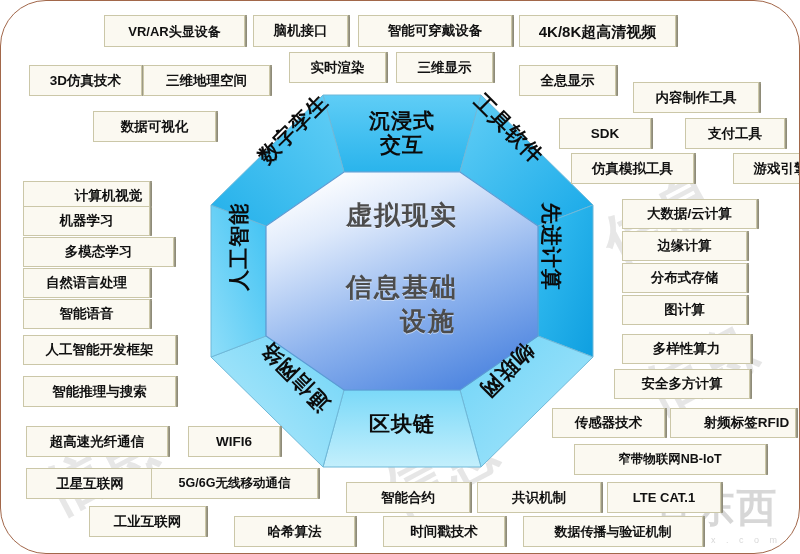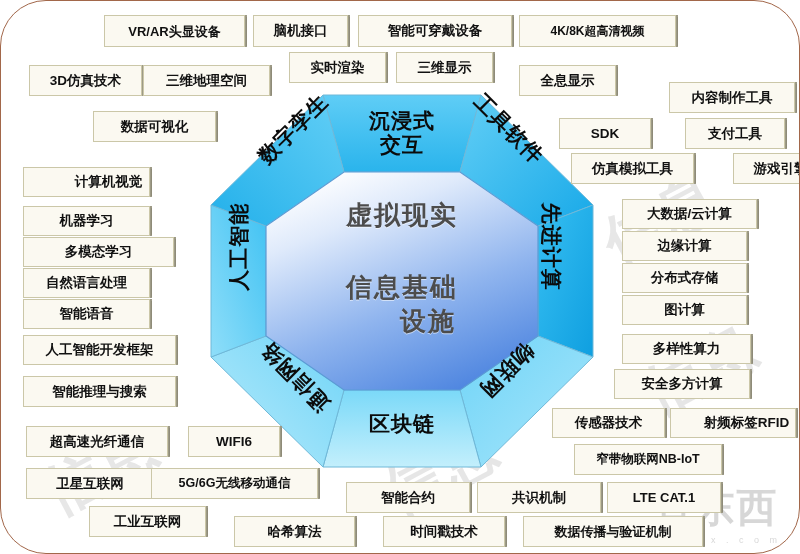--- a/index.html
+++ b/index.html
@@ -212,57 +212,57 @@
   <div id="tag-layer">
       <div class="tag" style="left: 103px; top: 14px; width: 141px; height: 32px; font-size: 13px;">
         <span>VR/AR头显设备</span>
       </div>
       <div class="tag" style="left: 252px; top: 14px; width: 95px; height: 32px;">
         <span>脑机接口</span>
       </div>
       <div class="tag" style="left: 357px; top: 14px; width: 154px; height: 32px;">
         <span>智能可穿戴设备</span>
       </div>
-      <div class="tag" style="left: 518px; top: 14px; width: 157px; height: 32px; font-size: 12px;">
+      <div class="tag" style="left: 518px; top: 14px; width: 157px; height: 32px; font-size: 15px;">
         <span>4K/8K超高清视频</span>
       </div>
       <div class="tag" style="left: 28px; top: 64px; width: 113px; height: 31px;">
         <span>3D仿真技术</span>
       </div>
       <div class="tag" style="left: 142px; top: 64px; width: 127px; height: 31px;">
         <span>三维地理空间</span>
       </div>
       <div class="tag" style="left: 288px; top: 51px; width: 97px; height: 31px;">
         <span>实时渲染</span>
       </div>
       <div class="tag" style="left: 395px; top: 51px; width: 97px; height: 31px;">
         <span>三维显示</span>
       </div>
       <div class="tag" style="left: 518px; top: 64px; width: 97px; height: 31px;">
         <span>全息显示</span>
       </div>
       <div class="tag" style="left: 92px; top: 110px; width: 123px; height: 31px;">
         <span>数据可视化</span>
       </div>
-      <div class="tag" style="left: 668px; top: 81px; width: 126px; height: 31px;">
+      <div class="tag" style="left: 632px; top: 81px; width: 126px; height: 31px;">
         <span>内容制作工具</span>
       </div>
       <div class="tag" style="left: 558px; top: 117px; width: 92px; height: 31px;">
         <span>SDK</span>
       </div>
       <div class="tag" style="left: 684px; top: 117px; width: 100px; height: 31px;">
         <span>支付工具</span>
       </div>
       <div class="tag" style="left: 570px; top: 152px; width: 123px; height: 31px;">
         <span>仿真模拟工具</span>
       </div>
       <div class="tag" style="left: 700px; top: 152px; width: 95px; height: 31px; margin-left: 32px;">
         <span>游戏引擎</span>
       </div>
-      <div class="tag" style="left: 22px; top: 166px; width: 127px; height: 30px; padding-left: 44px;">
+      <div class="tag" style="left: 22px; top: 180px; width: 127px; height: 30px; padding-left: 44px;">
         <span>计算机视觉</span>
       </div>
       <div class="tag" style="left: 22px; top: 205px; width: 127px; height: 30px;">
         <span>机器学习</span>
       </div>
       <div class="tag" style="left: 22px; top: 236px; width: 151px; height: 30px;">
         <span>多模态学习</span>
       </div>
       <div class="tag" style="left: 22px; top: 267px; width: 127px; height: 30px;">
         <span>自然语言处理</span>
@@ -293,21 +293,21 @@
       </div>
       <div class="tag" style="left: 613px; top: 368px; width: 136px; height: 30px;">
         <span>安全多方计算</span>
       </div>
       <div class="tag" style="left: 551px; top: 407px; width: 113px; height: 30px;">
         <span>传感器技术</span>
       </div>
       <div class="tag" style="left: 669px; top: 407px; width: 126px; height: 30px; padding-left: 27px;">
         <span>射频标签RFID</span>
       </div>
-      <div class="tag" style="left: 573px; top: 443px; width: 148px; height: 31px; font-size: 12.5px;">
+      <div class="tag" style="left: 573px; top: 443px; width: 192px; height: 31px; font-size: 12.5px;">
         <span>窄带物联网NB-IoT</span>
       </div>
       <div class="tag" style="left: 25px; top: 425px; width: 142px; height: 31px;">
         <span>超高速光纤通信</span>
       </div>
       <div class="tag" style="left: 187px; top: 425px; width: 92px; height: 31px;">
         <span>WIFI6</span>
       </div>
       <div class="tag" style="left: 25px; top: 467px; width: 128px; height: 31px;">
         <span>卫星互联网</span>

